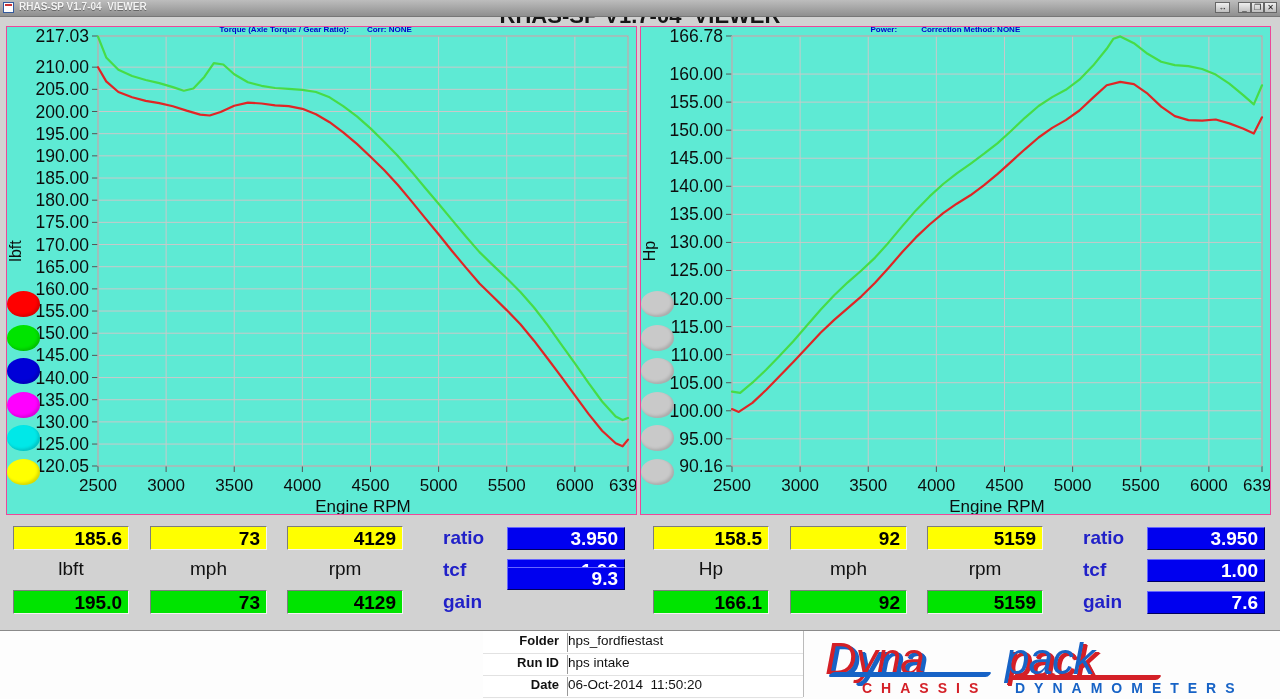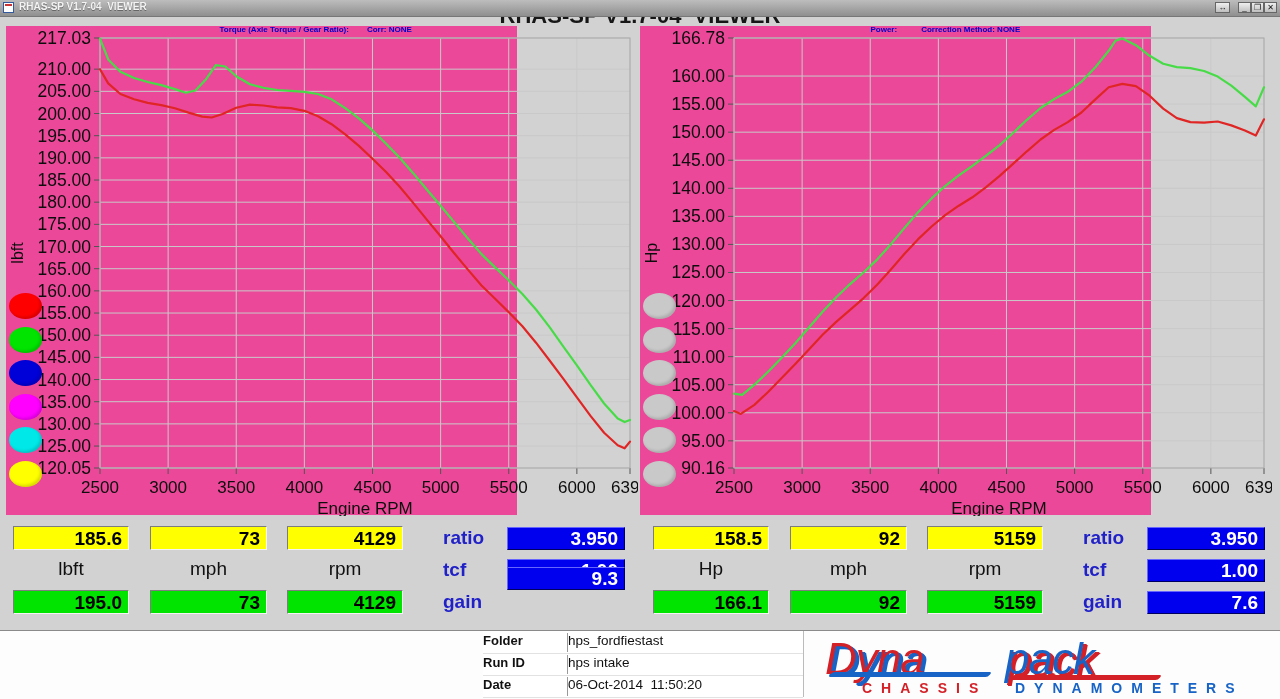--- a/index.html
+++ b/index.html
@@ -18,43 +18,43 @@
     color:#f4f4f4;text-shadow:0 1px 0 #666;white-space:pre;}
   .winbtn{position:absolute;top:2px;height:11px;background:linear-gradient(#efefef,#bfbfbf);
     border:1px solid #666;box-sizing:border-box;font-size:8px;line-height:9px;text-align:center;
     color:#111;padding:0;}
   
   .main-heading{position:absolute;left:0;top:3px;width:1280px;text-align:center;z-index:1;
     font-size:22px;font-weight:600;color:#161616;letter-spacing:0px;white-space:pre;}
   
   .subhead{position:absolute;top:16px;z-index:12;font-size:8px;font-weight:bold;color:#0000cc;white-space:pre;}
   
-  .panel{position:absolute;top:26px;width:511px;height:489px;background:#ec4899;
-    border:3px solid #ec4899;box-sizing:border-box;z-index:2;}
+  .panel{position:absolute;top:26px;width:631px;height:489px;background:#5eead4;
+    border:1px solid #ec4899;box-sizing:border-box;z-index:2;}
   .panel svg{position:absolute;left:0;top:0;}
   .oval{position:absolute;width:33px;height:26px;border-radius:50%;z-index:5;}
   
   .readout-cell{position:absolute;height:24px;box-sizing:border-box;
     border-top:1px solid #7d7d7d;border-left:1px solid #7d7d7d;
     border-bottom:1px solid #f4f4f4;border-right:1px solid #f4f4f4;
     font-size:19px;font-weight:600;color:#000;text-align:right;padding:1px 6px 0 0;line-height:22px;}
   .unit-label{position:absolute;height:24px;font-size:19px;color:#101010;text-align:center;line-height:24px;}
   .side-label{position:absolute;height:24px;font-size:19px;font-weight:bold;color:#2121c8;line-height:24px;}
   .blue-box{position:absolute;height:23px;box-sizing:border-box;background:#0000ef;
     border-top:1px solid #6666ff;border-left:1px solid #6666ff;
     border-bottom:1px solid #000060;border-right:1px solid #000060;
     color:#fff;font-size:19px;font-weight:600;text-align:right;padding:0 6px 0 0;line-height:21px;}
   
   .footer{position:absolute;left:0;top:630px;width:1280px;height:69px;background:#fdfdfd;
     border-top:1px solid #8a8a8a;}
   
   .runinfo{position:absolute;left:483px;top:631px;width:320px;height:66px;background:#fff;
     border-right:1px solid #bbb;}
   .runinfo .row{position:absolute;left:0;width:320px;height:22px;border-bottom:1px solid #e2e2e2;}
-  .runinfo .lbl{position:absolute;left:0;top:2px;width:76px;text-align:left;
+  .runinfo .lbl{position:absolute;left:0;top:2px;width:76px;text-align:right;
     font-size:13px;font-weight:bold;color:#111;}
   .runinfo .val{position:absolute;left:84px;top:2px;font-size:13.5px;color:#111;white-space:pre;
     border-left:1px solid #999;height:19px;}
   
   .dp-word{position:absolute;top:637px;font-size:44px;font-weight:400;font-style:italic;line-height:44px;letter-spacing:-1px;}
   .dp-dyna{color:#d42027;text-shadow:3px 2px 0 #1763c6,4px 3px 0 #1763c6;}
   .dp-pack{color:#1763c6;text-shadow:3px 2px 0 #d42027,4px 3px 0 #d42027;}
   .dp-sub{position:absolute;top:680px;font-size:14px;font-weight:bold;letter-spacing:9px;}
   .dp-swoosh{position:absolute;height:5px;border-radius:3px;transform:skewX(-40deg);}
 </style>

